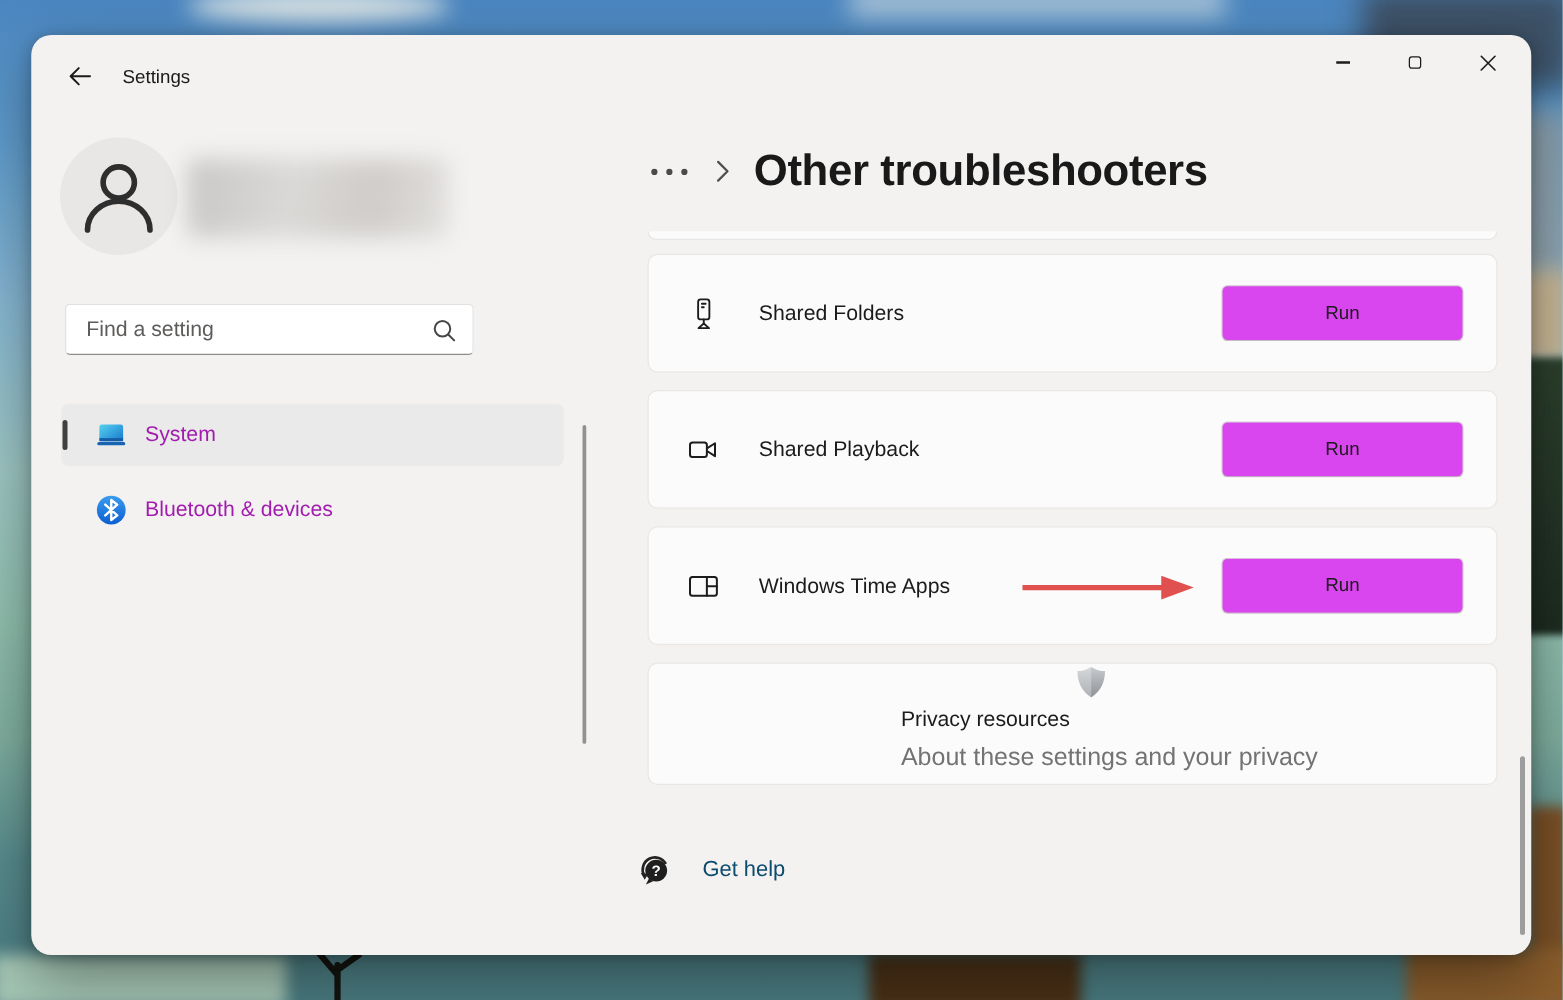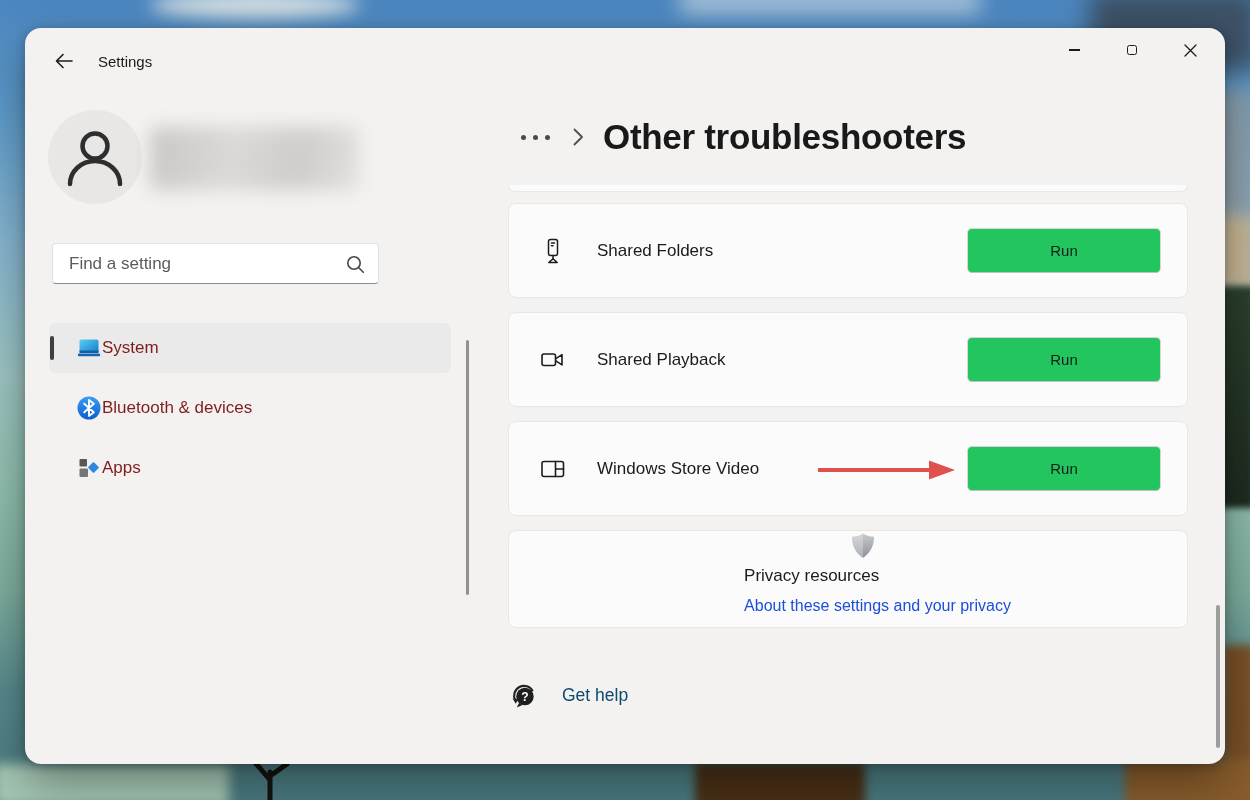--- a/index.html
+++ b/index.html
@@ -49,48 +49,48 @@
   .searchbox input::placeholder { color:#5e5c5a; opacity:1; }
   .search-ico { position:absolute; right:13px; top:11px; }
 
   .nav { position:absolute; left:24px; top:295px; width:402px; }
   .nav-item { position:relative; height:50px; margin-bottom:10px; display:flex; align-items:center;
     border-radius:6px; cursor:pointer; }
   .nav-item.selected { background:#eaeaea; }
   .nav-item.selected .sel-bar { position:absolute; left:1px; top:13px; width:3.5px; height:24px;
     border-radius:2px; background:#3f3f3f; }
   .nav-ico { width:26px; height:26px; margin-left:27px; flex:0 0 26px; }
-  .nav-label { font-size:17px; color:#7f1d1d; }
+  .nav-label { margin-left:14px; font-size:17px; color:#a21caf; }
 
   .side-scroll { position:absolute; left:441px; top:312px; width:2.5px; height:255px;
     background:#919191; border-radius:2px; }
 
   
   .breadcrumb { position:absolute; left:494px; top:86px; height:46px; display:flex; align-items:center; }
   .dots { display:flex; gap:7px; cursor:pointer; padding:6px 2px; }
   .dots i { width:5px; height:5px; border-radius:50%; background:#4a4a4a; }
   .crumb-chev { margin:0 19px 0 21px; }
   .page-title { font-size:35px; font-weight:600; color:#191919; letter-spacing:-.3px; }
 
-  .cards { position:absolute; left:483px; top:157px; width:680px; }
+  .cards { position:absolute; left:493px; top:157px; width:680px; }
   .card-sliver { height:7px; background:#fbfbfb; border:1px solid #e9e7e5; border-top:none;
     border-radius:0 0 8px 8px; margin-bottom:11px; }
   .card { height:95px; background:#fbfbfb; border:1px solid #e9e7e5; border-radius:8px;
     margin-bottom:14px; display:flex; align-items:center; padding-left:30px; }
   .card-ico { width:28px; height:28px; flex:0 0 28px; }
   .card-label { margin-left:30px; font-size:17px; color:#1b1b1b; }
-  .run-btn { margin-left:auto; margin-right:26px; width:194px; height:45px; background:#22c55e;
+  .run-btn { margin-left:auto; margin-right:26px; width:194px; height:45px; background:#d946ef;
     border:1px solid #d8d6d4; border-bottom-color:#c2c0be; border-radius:5px; font-size:15px;
     color:#1b1b1b; display:flex; align-items:center; justify-content:center; cursor:pointer;
     font-family:"Liberation Sans",sans-serif; }
   .card.privacy { height:98px; margin-bottom:0;flex-direction:column; }
   .priv-ico { width:30px; height:30px; flex:0 0 30px; }
   .priv-text { margin-left:29px; }
   .priv-title { font-size:17px; color:#1b1b1b; line-height:30px; }
-  .priv-sub { font-size:16px; color:#1d4ed8; line-height:30px; }
+  .priv-sub { font-size:20px; color:#737373; line-height:30px; }
 
   .annotation-arrow { position:absolute; left:790px; top:429px; pointer-events:none; }
 
   .get-help { position:absolute; left:483px; top:652px; display:flex; align-items:center; cursor:pointer; }
   .gh-label { margin-left:23px; font-size:17.5px; color:#0c4a6e; }
 
   .main-scroll { position:absolute; left:1191px; top:577px; width:4px; height:143px;
     background:#9d9d9d; border-radius:2px; }
 </style>
 </head>
@@ -178,28 +178,20 @@
             </linearGradient>
           </defs>
         <circle cx="13" cy="13" r="11.5" fill="url(#g-bt)"></circle>
         <path d="M8.2 8.7 L17.8 17.3 L13 21 V5 L17.8 8.7 L8.2 17.3" stroke="#fff" stroke-width="1.9" stroke-linecap="round" stroke-linejoin="round" fill="none"></path>
       </svg>
       <span class="nav-label">Bluetooth &amp; devices</span>
     </div>
 
 
 
-    <div class="nav-item">
-      <svg class="nav-ico" viewBox="0 0 26 26">
-        <rect x="3.5" y="4" width="7.5" height="7.5" rx="1" fill="#585858"></rect>
-        <rect x="3.5" y="13.5" width="8.5" height="8.5" rx="1" fill="#757575"></rect>
-        <rect x="13.5" y="8.5" width="8" height="8" rx="1" fill="#2f86dc" transform="rotate(45 17.5 12.5)"></rect>
-      </svg>
-      <span class="nav-label">Apps</span>
-    </div>
 
 
   </div>
 
   <div class="side-scroll"></div>
 
   <div class="breadcrumb">
     <div class="dots">
       <i></i>
         <i></i>
@@ -239,21 +231,21 @@
       <button class="run-btn">Run</button>
     </div>
 
     <div class="card">
       <svg class="card-ico" viewBox="0 0 28 28">
         <g stroke="#1c1c1c" stroke-width="1.6" fill="none" stroke-linecap="round" stroke-linejoin="round">
           <rect x="3" y="6.5" width="21.5" height="15" rx="2"></rect>
           <path d="M16.5 6.5 V21.5 M16.5 14 H24.5"></path>
         </g>
       </svg>
-      <span class="card-label">Windows Store Video</span>
+      <span class="card-label">Windows Time Apps</span>
       <button class="run-btn">Run</button>
     </div>
 
     <div class="card privacy">
       <svg class="priv-ico" viewBox="0 0 30 30">
         <defs>
             <linearGradient id="g-sh" x1="0" y1="0" x2="0" y2="1">
           <stop offset="0" stop-color="#c7cacd"></stop>
               <stop offset="1" stop-color="#8e9298"></stop>
             </linearGradient>

